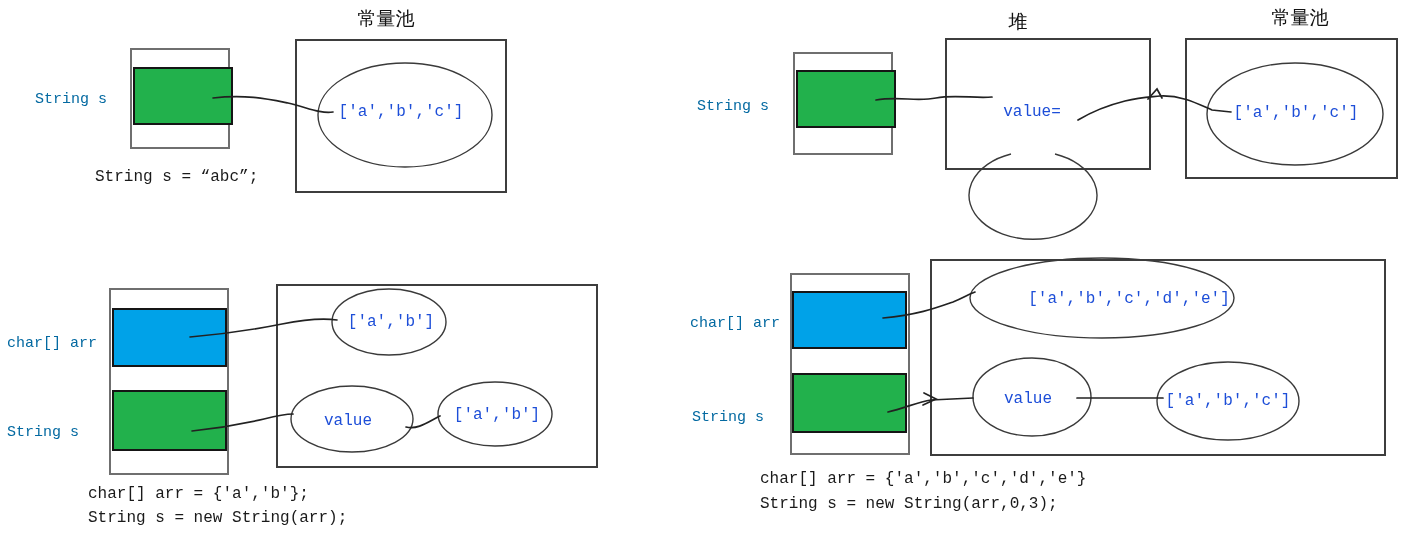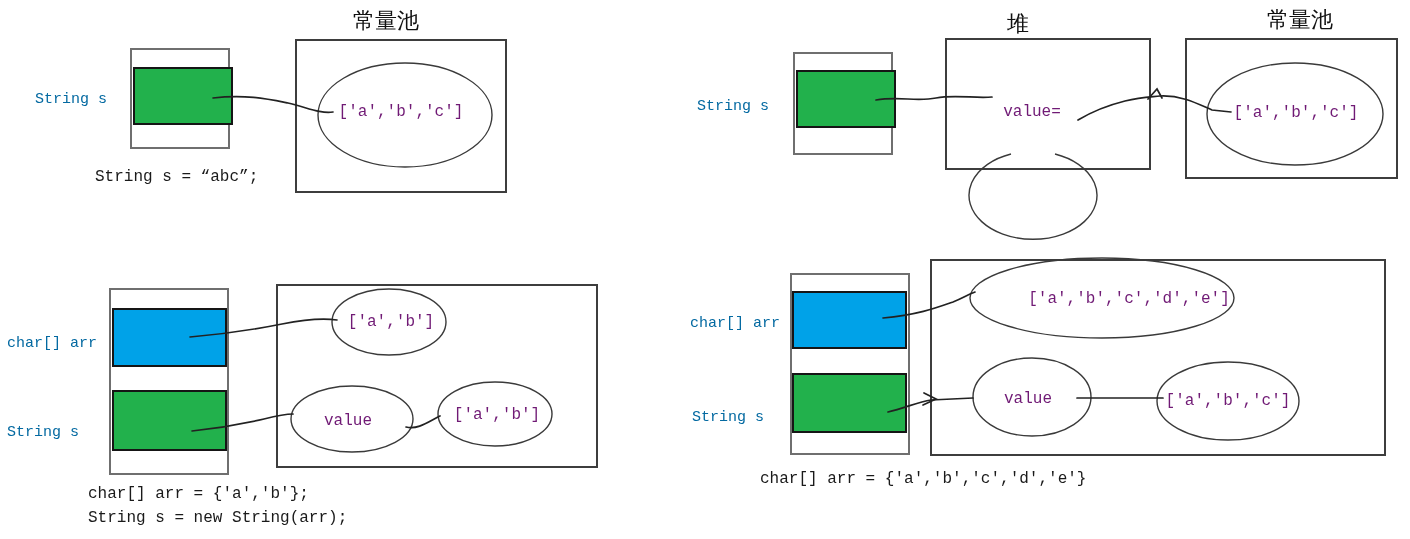--- a/index.html
+++ b/index.html
@@ -6,26 +6,26 @@
   #canvas{
     position:relative;width:1410px;height:539px;background:#ffffff;overflow:hidden;
     font-family:"Liberation Mono","DejaVu Sans Mono",monospace;color:#1a1a1a;
   }
   .box{position:absolute;background:#ffffff;}
   .stack-outer{border:2px solid #6f6f6f;}
   .mem-box{border:2px solid #3d3d3d;}
   .cell{position:absolute;border:2px solid #151515;box-sizing:border-box;}
   .cjk-title{
     position:absolute;font-family:"DejaVu Sans","Liberation Sans",sans-serif;
-    font-size:22px;color:#111;white-space:nowrap;transform:translateX(-50%);
+    font-size:19px;color:#111;white-space:nowrap;transform:translateX(-50%);
   }
   .var-label{position:absolute;font-size:15px;white-space:nowrap;color:#0369a1;}
   .caption{position:absolute;font-size:16px;white-space:nowrap;color:#1a1a1a;}
   .ellipse-text{
-    position:absolute;font-size:16px;white-space:nowrap;color:#701a75;
+    position:absolute;font-size:16px;white-space:nowrap;color:#1d4ed8;
     transform:translate(-50%,-50%);
   }
   svg.overlay{position:absolute;left:0;top:0;pointer-events:none;}
   svg .shape{fill:none;stroke:#3a3a3a;stroke-width:1.4;}
   svg .wire{fill:none;stroke:#222;stroke-width:1.7;stroke-linecap:round;}
 </style>
 </head>
 <body>
 
 <div id="canvas">
@@ -63,20 +63,21 @@
   <div class="box stack-outer" style="left:790px;top:273px;width:116px;height:178px;"></div>
   <div class="cell" style="left:792px;top:291px;width:115px;height:58px;background:#00A2E8;"></div>
   <div class="cell" style="left:792px;top:373px;width:115px;height:60px;background:#22B14C;"></div>
   <div class="var-label" style="left:690px;top:315px;">char[] arr</div>
   <div class="var-label" style="left:692px;top:409px;">String s</div>
   <div class="box mem-box" style="left:930px;top:259px;width:452px;height:193px;"></div>
   <div class="ellipse-text" style="left:1102px;top:299px;margin-left:27px;">['a','b','c','d','e']</div>
   <div class="ellipse-text" style="left:1028px;top:399px;">value</div>
   <div class="ellipse-text" style="left:1228px;top:401px;">['a','b','c']</div>
   <div class="caption" style="left:760px;top:470px;font-family:Liberation Mono, monospace;">char[] arr = {'a','b','c','d','e'}</div>
+  <div class="caption" style="left:760px;top:495px;">String s = new String(arr,0,3);</div>
 
   <svg class="overlay" width="1410" height="539" viewBox="0 0 1410 539">
 
     <ellipse class="shape" cx="405" cy="115" rx="87" ry="52"></ellipse>
     <path class="wire" d="M 213,98 C 245,94 268,99 288,103 C 306,107 320,114 333,112"></path>
 
     <path class="shape" d="M 1011,154 A 64 44 0 1 0 1055,154"></path>
     <ellipse class="shape" cx="1295" cy="114" rx="88" ry="51"></ellipse>
     <path class="wire" d="M 876,100 C 900,96 916,102 936,98 C 956,94 976,99 992,97"></path>
     <path class="wire" d="M 1078,120 C 1088,114 1105,106 1125,101 C 1142,97 1152,97 1160,96 C 1182,95 1198,104 1212,110 L 1231,112"></path>

